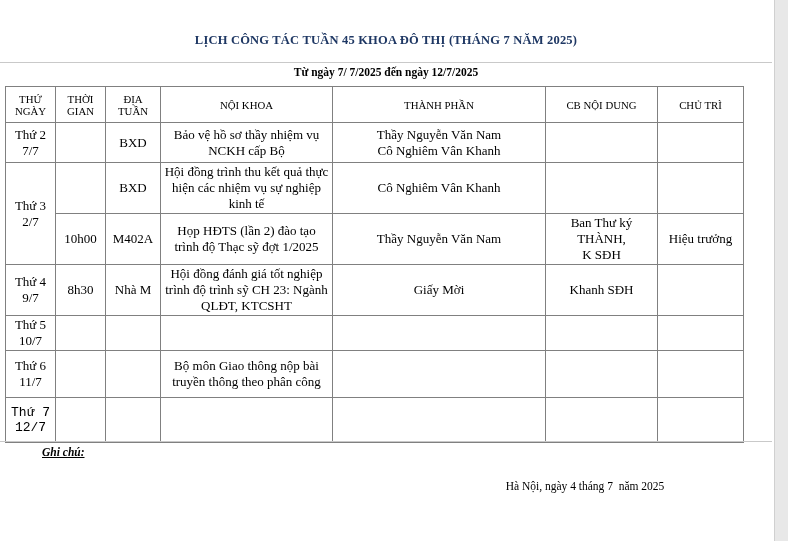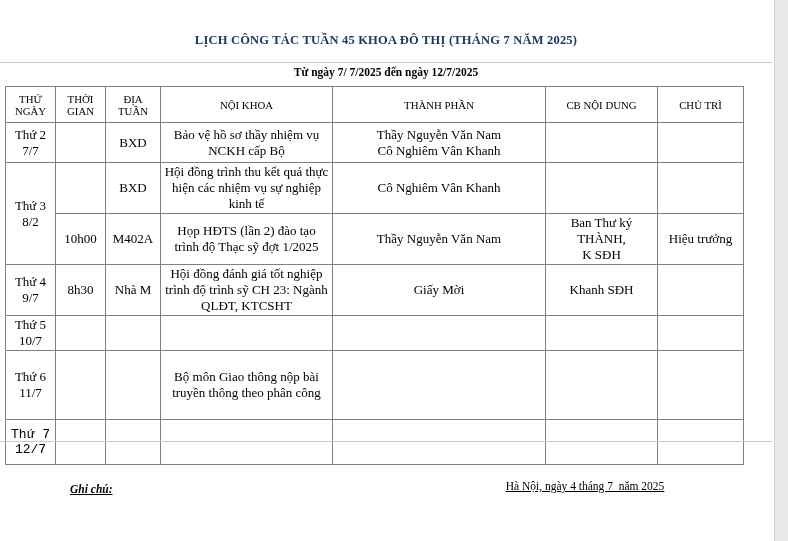--- a/index.html
+++ b/index.html
@@ -30,35 +30,34 @@
     font-size: 13px; font-weight: normal;
     white-space: pre-line; padding: 1px 3px; overflow: hidden;
   }
   table.schedule th { font-size: 10.8px; font-family: Liberation Serif, serif; }
   tr.r-head   { height: 36px; }
   tr.r-mon    { height: 40px; }
   tr.r-tue-a  { height: 50px; }
   tr.r-tue-b  { height: 38px; }
   tr.r-wed    { height: 42px; }
   tr.r-thu    { height: 33px; }
-  tr.r-fri    { height: 69px; }
+  tr.r-fri    { height: 47px; }
   tr.r-sat    { height: 45px; font-family: Liberation Mono, monospace; }
   td.bold-cell { font-weight: bold; font-family: Liberation Serif, serif; }
 
   .note-label {
-    position: absolute; top: 446px; left: 70px;
+    position: absolute; top: 446px; left: 42px;
     font-weight: bold; font-style: italic; text-decoration: underline;
     font-size: 11.5px;
-    margin-top: 37px;
   }
   .footer-right {
     position: absolute; top: 456px; left: 460px; width: 250px;
     text-align: center; font-size: 11.5px; white-space: pre;
   }
-  .footer-date { margin-bottom: 24px; text-decoration: underline; }
+  .footer-date { margin-bottom: 24px; }
   .footer-creator-label { margin-bottom: 1px; }
 
   .side-strip {
     position: absolute; top: 0; left: 774px; width: 14px; height: 541px;
     background: #e8e8e8; border-left: 1px solid #d0d0d0;
   }
 </style>
 </head>
 <body>
 
@@ -97,21 +96,21 @@
       <td></td>
       <td>BXD</td>
       <td>Bảo vệ hồ sơ thầy nhiệm vụ NCKH cấp Bộ</td>
       <td>Thầy Nguyễn Văn Nam
 Cô Nghiêm Vân Khanh</td>
       <td></td>
       <td></td>
     </tr>
     <tr class="r-tue-a">
       <td rowspan="2">Thứ 3
-8/2</td>
+2/7</td>
       <td></td>
       <td>BXD</td>
       <td>Hội đồng trình thu  kết quả thực hiện các nhiệm vụ sự nghiệp kinh tế</td>
       <td>Cô Nghiêm Vân Khanh</td>
       <td></td>
       <td></td>
     </tr>
     <tr class="r-tue-b">
       <td>10h00</td>
       <td>M402A</td>

